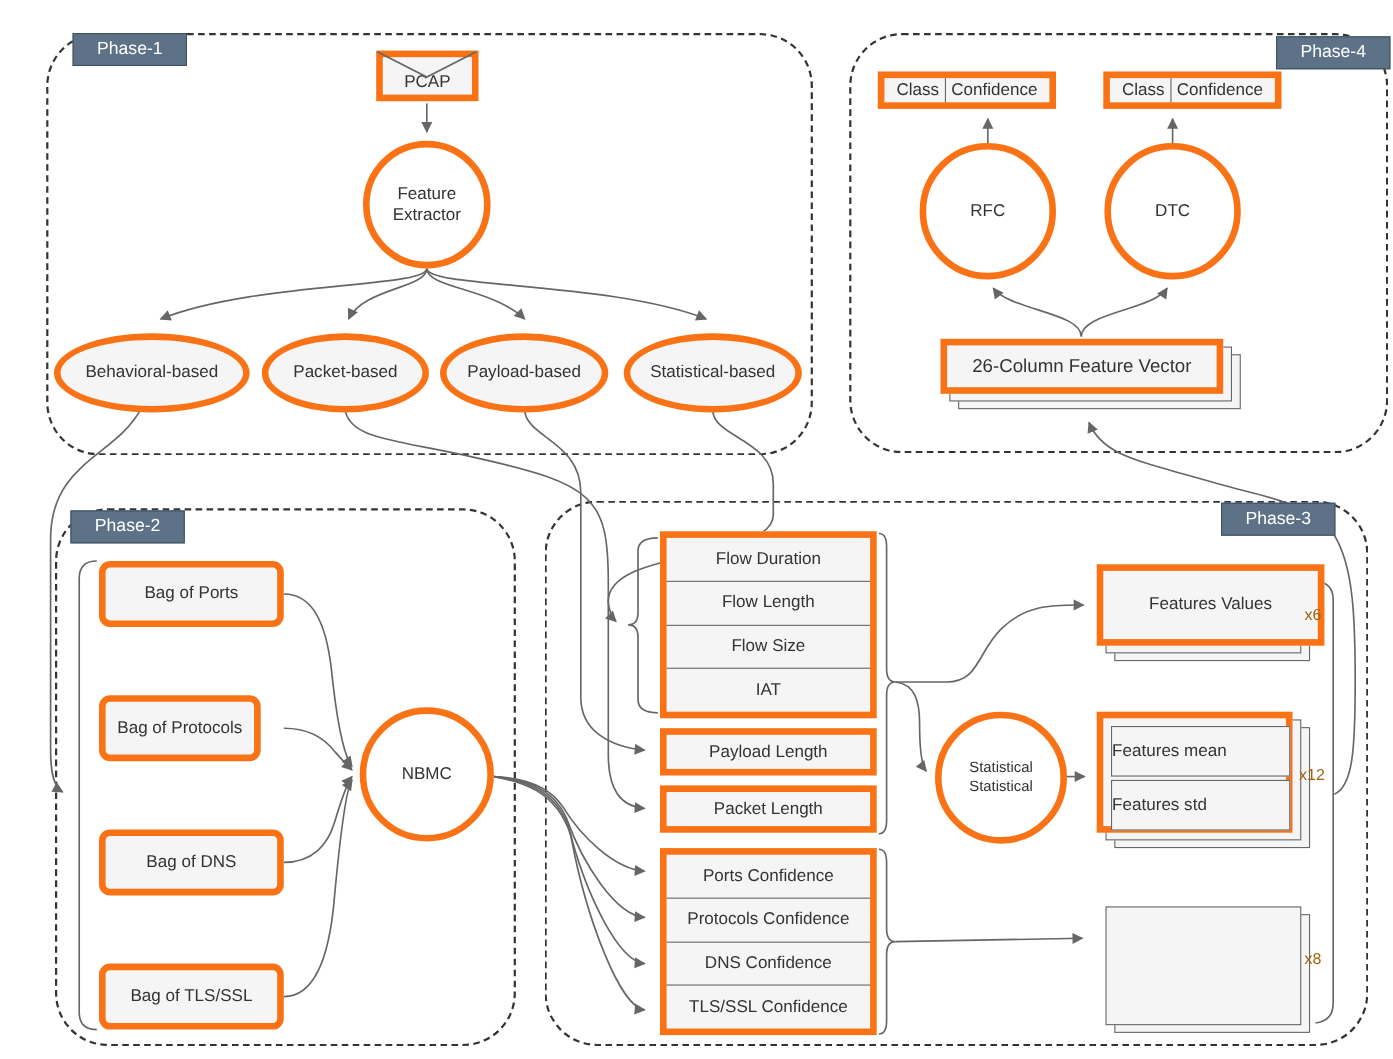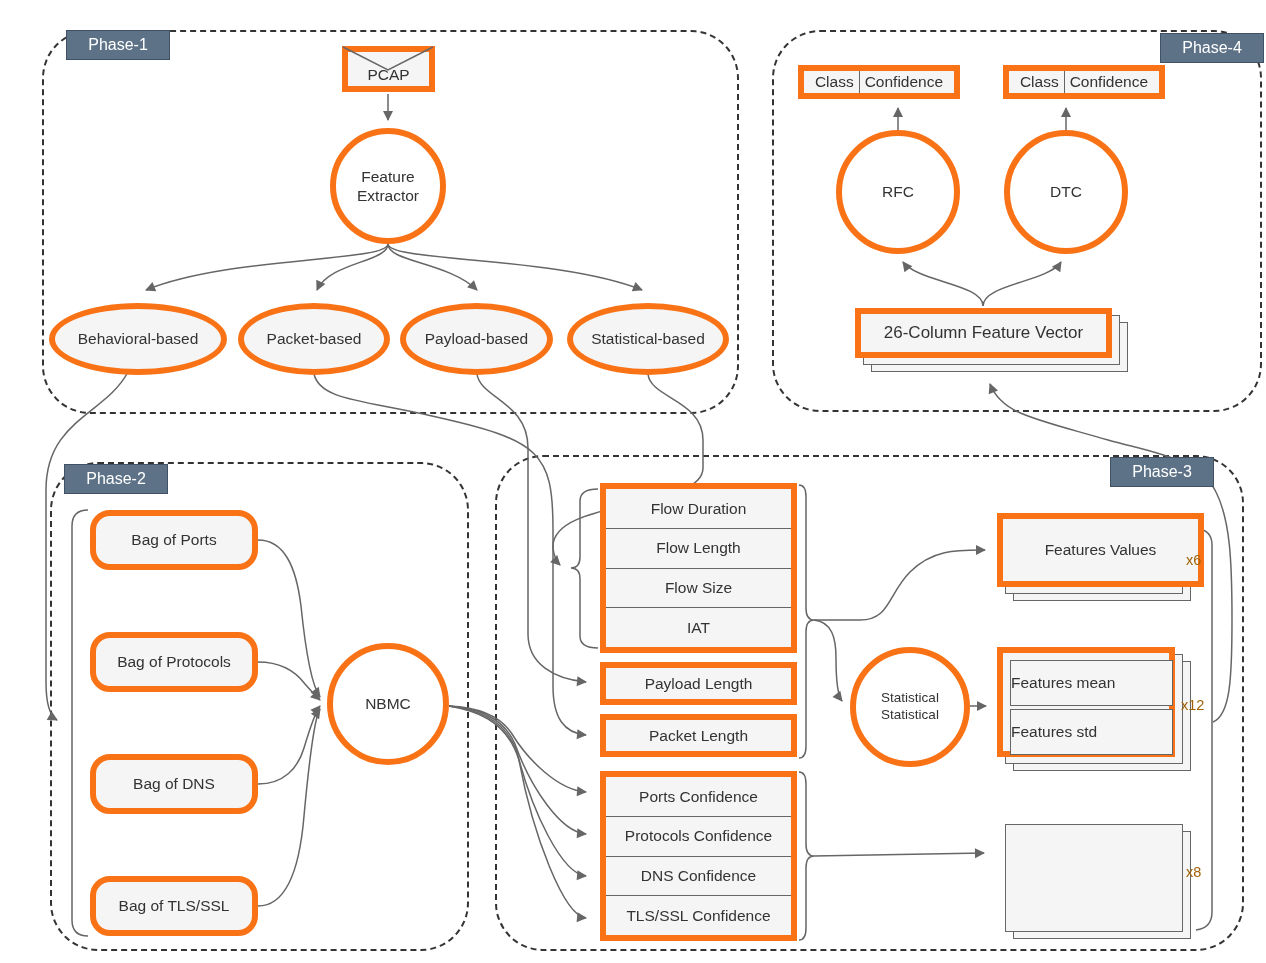--- a/index.html
+++ b/index.html
@@ -9,21 +9,21 @@
   .phase-label{position:absolute;z-index:3;background:#5d7287;border:1px solid #3f5163;color:#fff;
                font-size:16px;display:flex;align-items:center;justify-content:center;
                width:104px;height:30px;box-sizing:border-box;}
   svg.layer{position:absolute;left:0;top:0;z-index:1;pointer-events:none;}
   svg#overlay{z-index:4;}
   .node{position:absolute;box-sizing:border-box;border:6px solid #f97316;background:#f5f5f5;
         display:flex;align-items:center;justify-content:center;text-align:center;
         font-size:15.5px;line-height:1.25;z-index:2;}
   .circle{border-radius:50%;background:#fff;flex-direction:column;}
   .ellipse{border-radius:50%;}
-  .rounded{border-radius:20px;}
+  .rounded{border-radius:10px;}
   .shadow{position:absolute;box-sizing:border-box;border:1px solid #666;background:#f5f5f5;z-index:2;}
   .vstack{flex-direction:column;align-items:stretch;justify-content:flex-start;padding:0;}
   .vstack .cell{height:42px;display:flex;align-items:center;justify-content:center;}
   .vstack .cell + .cell{border-top:1px solid #666;}
   .split{padding:0;}
   .split .cell{display:flex;align-items:center;height:100%;box-sizing:border-box;padding:0 5px;}
   .split .cell.first{border-right:1px solid #666;}
   .inner{position:absolute;box-sizing:border-box;border:1px solid #666;background:#f5f5f5;
          display:flex;align-items:center;justify-content:flex-start;font-size:15.5px;}
   .count{position:absolute;z-index:2;font-size:14.5px;color:#a16207;background:transparent;}
@@ -143,21 +143,21 @@
   </div>
   <div class="shadow" style="left:871px;top:322px;width:257px;height:50px;"></div>
   <div class="shadow" style="left:863px;top:315px;width:257px;height:50px;"></div>
   <div class="node" style="left:855px;top:308px;width:257px;height:50px;font-size:17px;">
     <span>26-Column Feature Vector</span>
   </div>
 
   <div class="node rounded" style="left:90px;top:510px;width:168px;height:60px;">
     <span>Bag of Ports</span>
   </div>
-  <div class="node rounded" style="left:90px;top:632px;width:168px;height:60px;">
+  <div class="node rounded" style="left:90px;top:632px;width:147px;height:60px;">
     <span>Bag of Protocols</span>
   </div>
   <div class="node rounded" style="left:90px;top:754px;width:168px;height:60px;">
     <span>Bag of DNS</span>
   </div>
   <div class="node rounded" style="left:90px;top:876px;width:168px;height:60px;">
     <span>Bag of TLS/SSL</span>
   </div>
   <div class="node circle" style="left:327px;top:643px;width:122px;height:122px;">
     <span>NBMC</span>

